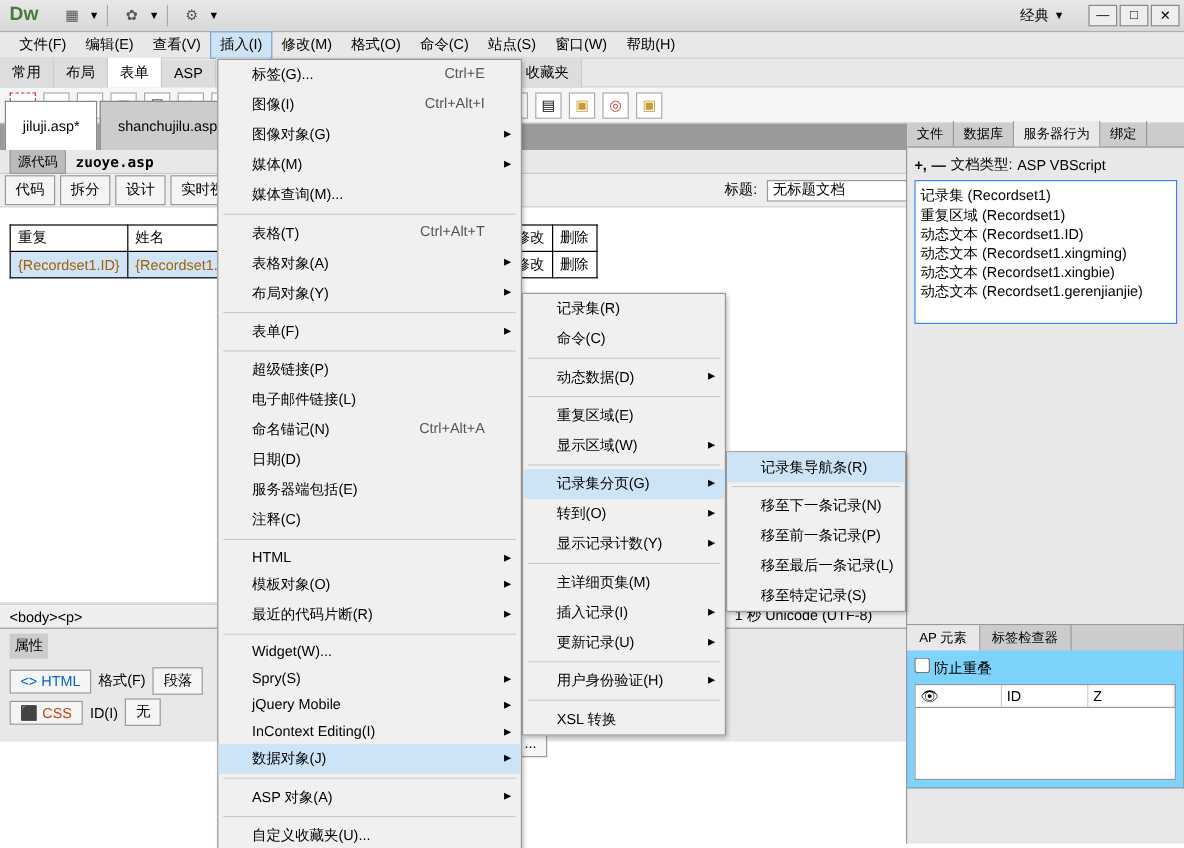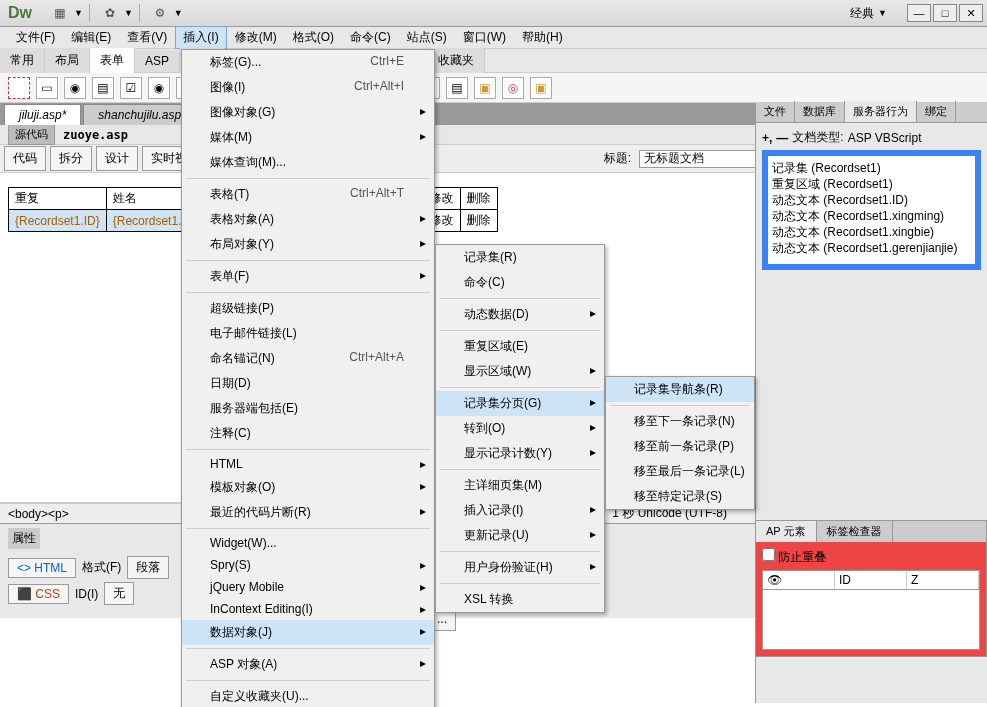--- a/index.html
+++ b/index.html
@@ -14,55 +14,55 @@
 .winbtn { width:24px; height:18px; border:1px solid #888; background:#eee; display:flex; align-items:center; justify-content:center; font-size:11px; }
 .menubar { height:22px; background:#e8e8e8; border-bottom:1px solid #ccc; display:flex; align-items:center; padding:0 8px; }
 .menuitem { padding:3px 8px; cursor:default; }
 .menuitem.active { background:#cde4f7; border:1px solid #7da2ce; padding:2px 7px; }
 .insertbar { height:24px; background:#e8e8e8; border-bottom:1px solid #ccc; display:flex; align-items:center; }
 .insert-tab { padding:4px 10px; border-right:1px solid #ccc; background:#ddd; }
 .insert-tab.active { background:#fff; }
 .insert-icons { height:30px; background:#f5f5f5; border-bottom:1px solid #ccc; display:flex; align-items:center; padding:0 8px; gap:6px; }
 .ibtn { width:22px; height:22px; border:1px solid #aaa; background:#fff; display:flex; align-items:center; justify-content:center; }
 .doctabs { height:22px; background:#9a9a9a; display:flex; align-items:flex-end; padding:0 4px; position:relative; }
-.doctab { padding:3px 14px; background:#ccc; border:1px solid #888; border-bottom:none; margin-right:2px;font-style:italic; }
+.doctab { padding:13px 14px; background:#ccc; border:1px solid #888; border-bottom:none; margin-right:2px; }
 .doctab.active { background:#fff; }
 .docpath { position:absolute; right:4px; top:3px; color:#fff; background:#6a6a6a; padding:1px 8px; font-size:11px; }
 .subtab { height:20px; background:#e8e8e8; border-bottom:1px solid #ccc; display:flex; align-items:center; padding:0 8px; }
 .subtab-item { padding:2px 6px; border:1px solid #999; background:#ddd; font-size:11px; }
 .viewbar { height:28px; background:#eee; border-bottom:1px solid #ccc; display:flex; align-items:center; padding:0 4px; gap:4px; }
 .vbtn { padding:3px 8px; border:1px solid #999; background:#f5f5f5; }
 .vtitle-lbl { margin-left:auto; margin-right:4px; }
 .vtitle-input { width:140px; height:18px; border:1px solid #999; padding:0 4px; }
 .doc-area { background:#fff; position:relative; height:330px; border-bottom:1px solid #ccc; overflow:hidden; }
 .dtable { border-collapse:collapse; margin:14px 8px; }
 .dtable td { border:1px solid #000; padding:2px 6px; font-size:12px; }
 .dtable .dyn { color:#a16207; background:#d0e4f5; }
 .right-panels { position:absolute; right:0; top:103px; width:232px; background:#e8e8e8; border-left:1px solid #999; height:600px; }
 .rp-tabs { height:20px; display:flex; background:#ccc; border-bottom:1px solid #999;align-items:flex-end; }
 .rp-tab { padding:3px 8px; font-size:11px; border-right:1px solid #999; }
 .rp-tab.active { background:#e8e8e8; }
 .rp-body { padding:6px; font-size:11px; }
 .rp-row { display:flex; align-items:center; gap:4px; margin-bottom:4px; }
-.rp-list { background:#fff; border:6px solid #3b82f6; height:120px; padding:4px; margin-top:4px; font-family:"SimSun",monospace; font-size:12px; line-height:16px; }
+.rp-list { background:#fff; border:1px solid #3b82f6; height:120px; padding:4px; margin-top:4px; font-family:"SimSun",monospace; font-size:12px; line-height:16px; }
 
 .menu { position:absolute; background:#f0f0f0; border:1px solid #999; box-shadow:2px 2px 4px rgba(0,0,0,0.3); z-index:100; }
 .menu-item { padding:4px 30px 4px 28px; display:flex; justify-content:space-between; gap:24px; cursor:default; white-space:nowrap; position:relative; }
 .menu-item.hilite { background:#cde4f7; }
 .menu-item .arrow { position:absolute; right:8px; }
 .menu-sep { height:1px; background:#ccc; margin:3px 4px; }
 .menu-item .sc { color:#555; }
 
 .statusbar { height:20px; background:#eee; border-top:1px solid #ccc; display:flex; align-items:center; padding:0 8px; font-size:11px; gap:12px; }
 .props { height:95px; background:#e8e8e8; border-top:1px solid #999; padding:4px 8px; font-size:11px; }
 .props-title { padding:2px 4px; background:#ccc; display:inline-block; margin-bottom:4px; }
 .props-row { display:flex; align-items:center; gap:6px; margin:3px 0; }
 .props-btn { padding:2px 8px; border:1px solid #999; background:#f5f5f5; }
 .props-input { width:60px; height:16px; border:1px solid #999; background:#fff; }
-.ap-panel { position:absolute; right:0; top:520px; width:232px; background:#ef4444; border:1px solid #999; }
+.ap-panel { position:absolute; right:0; top:520px; width:232px; background:#7dd3fc; border:1px solid #999; }
 .ap-tabs { display:flex; background:#ccc; }
 .ap-tab { padding:3px 10px; font-size:11px; border-right:1px solid #999; }
 .ap-tab.active { background:#e8e8e8; }
 .ap-body { padding:6px; font-size:11px; }
 .ap-grid { display:flex; border:1px solid #999; background:#fff; margin-top:4px; }
 .ap-col { flex:1; padding:2px 4px; border-right:1px solid #ccc; }
 </style>
 </head>
 <body>
 

